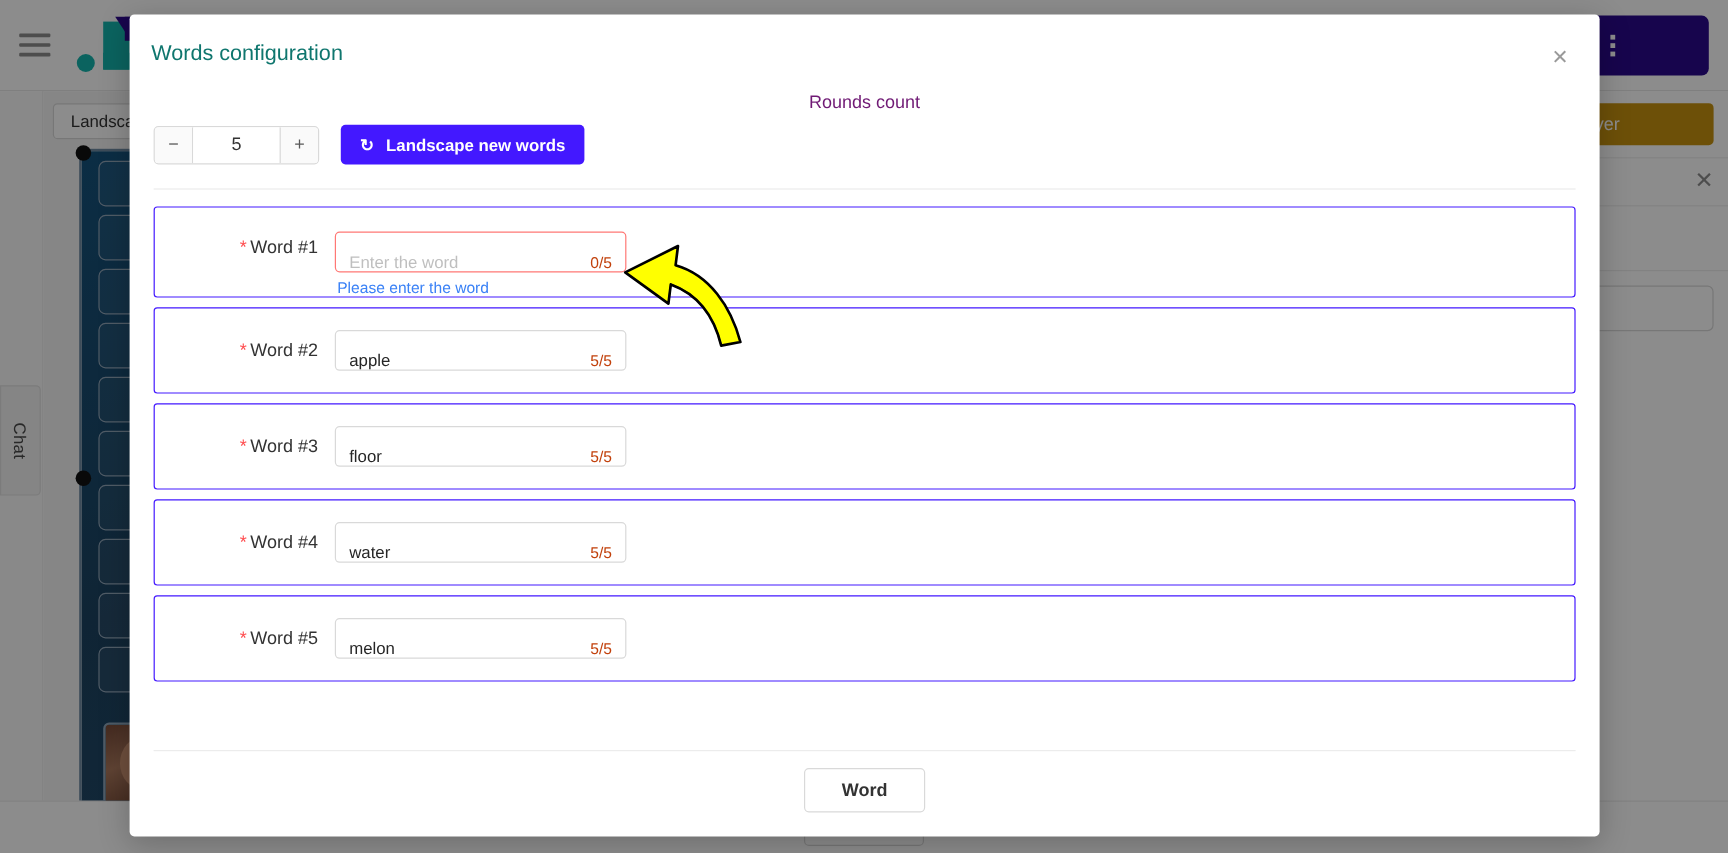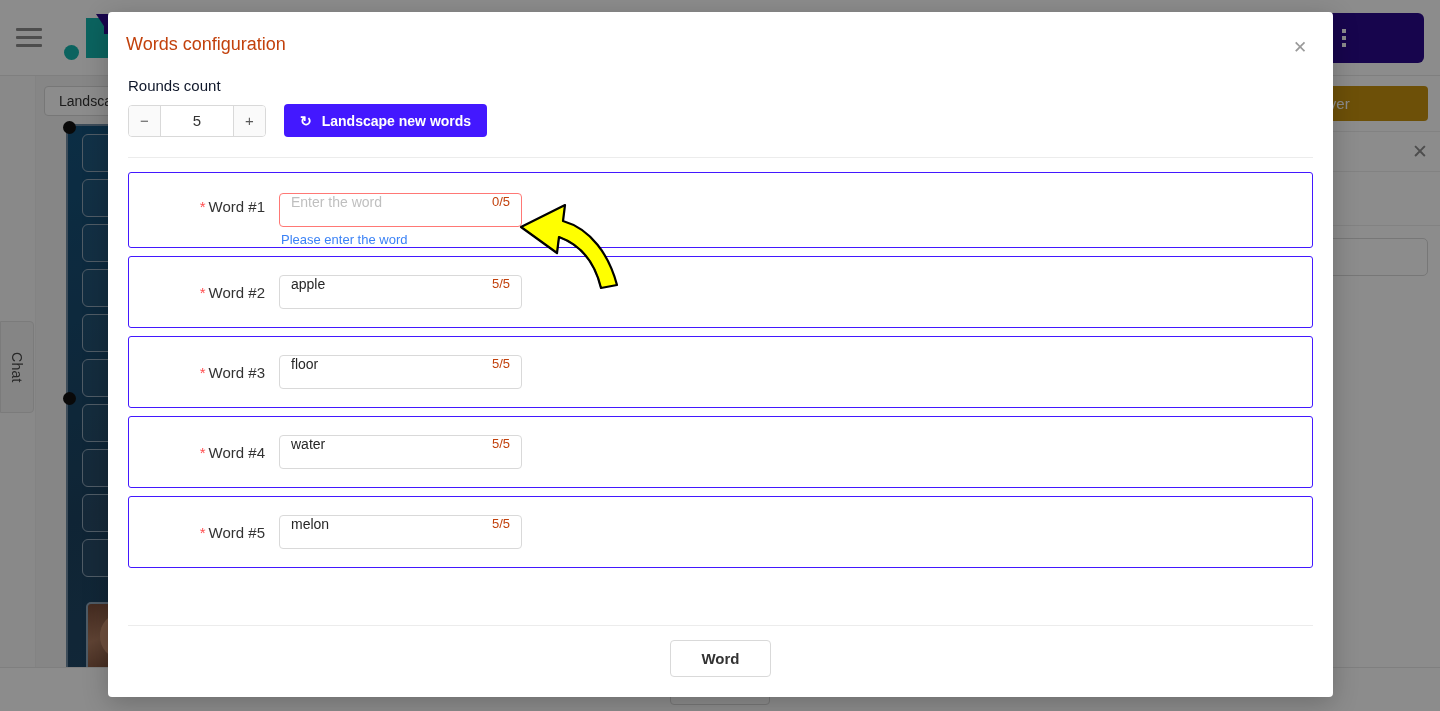--- a/index.html
+++ b/index.html
@@ -140,29 +140,29 @@
   
   .overlay { position: absolute; inset: 0; background: rgba(0,0,0,0.45); }
   .modal {
     position: absolute; left: 108px; top: 12px;
     width: 1225px; height: 685px;
     background: #fff; border-radius: 4px;
     box-shadow: 0 6px 26px rgba(0,0,0,0.22);
     display: flex; flex-direction: column; overflow: hidden;
   }
   .modal-header { position: relative; padding: 22px 24px 10px 18px; }
-  .modal-title { font-size: 18px; color: #c2410c; }
+  .modal-title { font-size: 18px; color: #0f766e; }
   .modal-close {
     position: absolute; right: 22px; top: 24px;
     width: 22px; height: 22px; font-size: 17px; color: #9a9a9a;
     display: flex; align-items: center; justify-content: center; cursor: pointer;
   }
   .modal-body { flex: 1; padding: 6px 20px 0 20px; overflow: hidden; }
 
-  .rounds-label { font-size: 15px; color: #0f172a; margin: 6px 0 10px 0; }
+  .rounds-label { font-size: 15px; color: #701a75; margin: 6px 0 10px 0; text-align: center; }
   .rounds-row { display: flex; align-items: center; gap: 18px; margin-bottom: 20px; }
   .stepper { display: flex; height: 32px; border: 1px solid #d9d9d9; border-radius: 4px; overflow: hidden; width: 138px; }
   .stepper button {
     width: 32px; background: #fafafa; border: none; cursor: pointer;
     font-size: 15px; color: #595959; border-right: 1px solid #d9d9d9;
   }
   .stepper button.plus { border-right: none; border-left: 1px solid #d9d9d9; }
   .stepper .val { flex: 1; display: flex; align-items: center; justify-content: center; font-size: 15px; color: #333; background:#fff; }
   .gen-btn {
     background: #4318ff; color: #fff; border: none; border-radius: 4px;
@@ -184,21 +184,21 @@
   .word-card:not(.error) .word-inner { padding-top: 0; align-items: center; }
   .word-label {
     font-size: 15px; color: #333; white-space: nowrap;
     width: 90px; text-align: right; margin-right: 14px; padding-top: 5px;
   }
   .word-card:not(.error) .word-label { padding-top: 0; }
   .req { color: #ff4d4f; margin-right: 3px; }
   .input-col { display: flex; flex-direction: column; }
   .word-input-wrap {
     width: 243px; height: 34px; border: 1px solid #d9d9d9; border-radius: 4px;
-    display: flex; align-items: flex-start; padding: 0 11px; background: #fff;
+    display: flex; align-items: flex-end; padding: 0 11px; background: #fff;
   }
   .word-input-wrap.invalid { border-color: #ff7875; }
   .word-input-wrap input {
     flex: 1; border: none; outline: none; font-size: 14px; color: #262626;
     font-family: "Liberation Sans", sans-serif; background: transparent; min-width: 0;
   }
   .word-input-wrap input::placeholder { color: #bfbfbf; }
   .counter { font-size: 13px; color: #c2410c; margin-left: 8px; }
   .err-msg { font-size: 13px; color: #3b82f6; margin-top: 5px; padding-left: 2px; }
 

